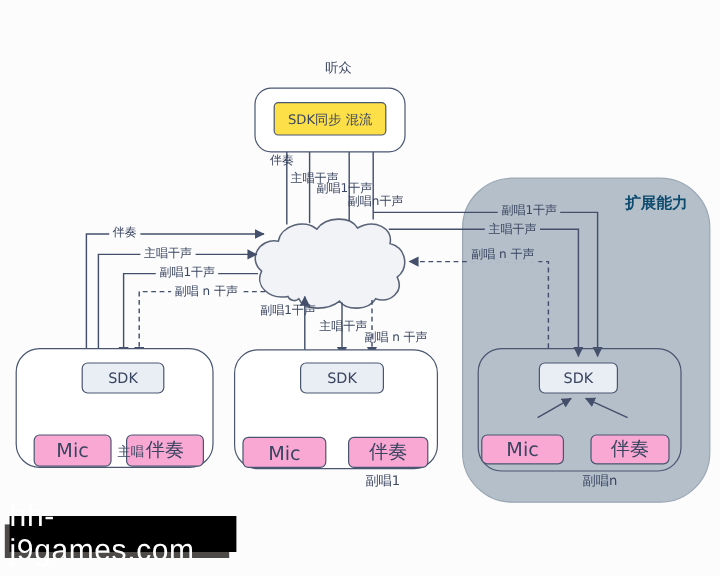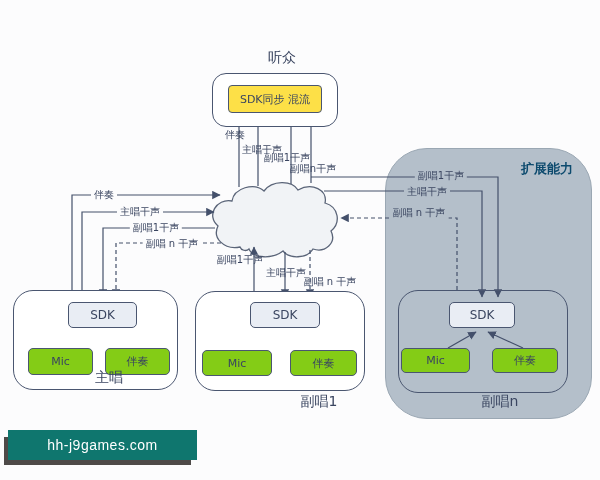--- a/index.html
+++ b/index.html
@@ -16,41 +16,41 @@
   svg.wires{position:absolute;left:0;top:0;width:600px;height:480px;pointer-events:none;}
   .wire{fill:none;stroke:#44506b;stroke-width:1.2;}
   .wire.dashed{stroke-dasharray:4 3;}
   .cloud-shape{fill:#f1f3f6;stroke:#5a6478;stroke-width:1.3;}
 
   
   .lbl{position:absolute;transform:translate(-50%,-50%);font-size:10px;color:#3a4560;
        white-space:nowrap;line-height:1.2;}
   .lbl.bgw{background:#fcfcfd;padding:0 3px;}
   .lbl.bgp{background:#b4bfca;padding:0 3px;}
-  .lbl.big{font-size:14px;padding-left:28px;}
+  .lbl.big{font-size:11px;padding-left:28px;}
 
   
   .group{position:absolute;border:1.4px solid #4a5670;border-radius:20px;background:#ffffff;box-sizing:border-box;}
   .group.on-panel{background:transparent;}
   .node{position:absolute;border:1.2px solid #4a5670;border-radius:5px;box-sizing:border-box;
         display:flex;align-items:center;justify-content:center;color:#3a4560;font-size:12px;}
   .node.sdk{background:#e9edf4;}
-  .node.dev{background:#84cc16;font-size:11px;}
+  .node.dev{background:#f9a8d4;font-size:16px;margin-top:14px;}
   .audience-outer{position:absolute;left:212px;top:73px;width:126px;height:54px;
         border:1.5px solid #4a5670;border-radius:14px;background:#ffffff;box-sizing:border-box;}
   .audience-inner{position:absolute;left:228px;top:85px;width:94px;height:28px;
         border:1.2px solid #4a5670;border-radius:4px;background:#fde047;box-sizing:border-box;
         display:flex;align-items:center;justify-content:center;font-size:11px;color:#3a4560;}
   .cloud-text{position:absolute;left:272px;top:221px;transform:translate(-50%,-50%);
         font-size:14px;color:#3d4a63;white-space:nowrap;}
 
   
-  .watermark{position:absolute;left:8px;top:430px;width:189px;height:30px;background:#0f766e;
+  .watermark{position:absolute;left:8px;top:430px;width:189px;height:30px;background:#000000;
         box-shadow:-5px 6px 0 -1px #4e4a48;display:flex;align-items:center;justify-content:center;
-        color:#ffffff;font-size:14px;font-family:"Liberation Sans",sans-serif;letter-spacing:.5px;}
+        color:#ffffff;font-size:25px;font-family:"Liberation Sans",sans-serif;letter-spacing:.5px;}
 </style>
 </head>
 <body>
 
 <div id="stage">
 
   <div class="panel"></div>
   <div class="panel-title">扩展能力</div>
 
   <svg class="wires" viewBox="0 0 600 480">

